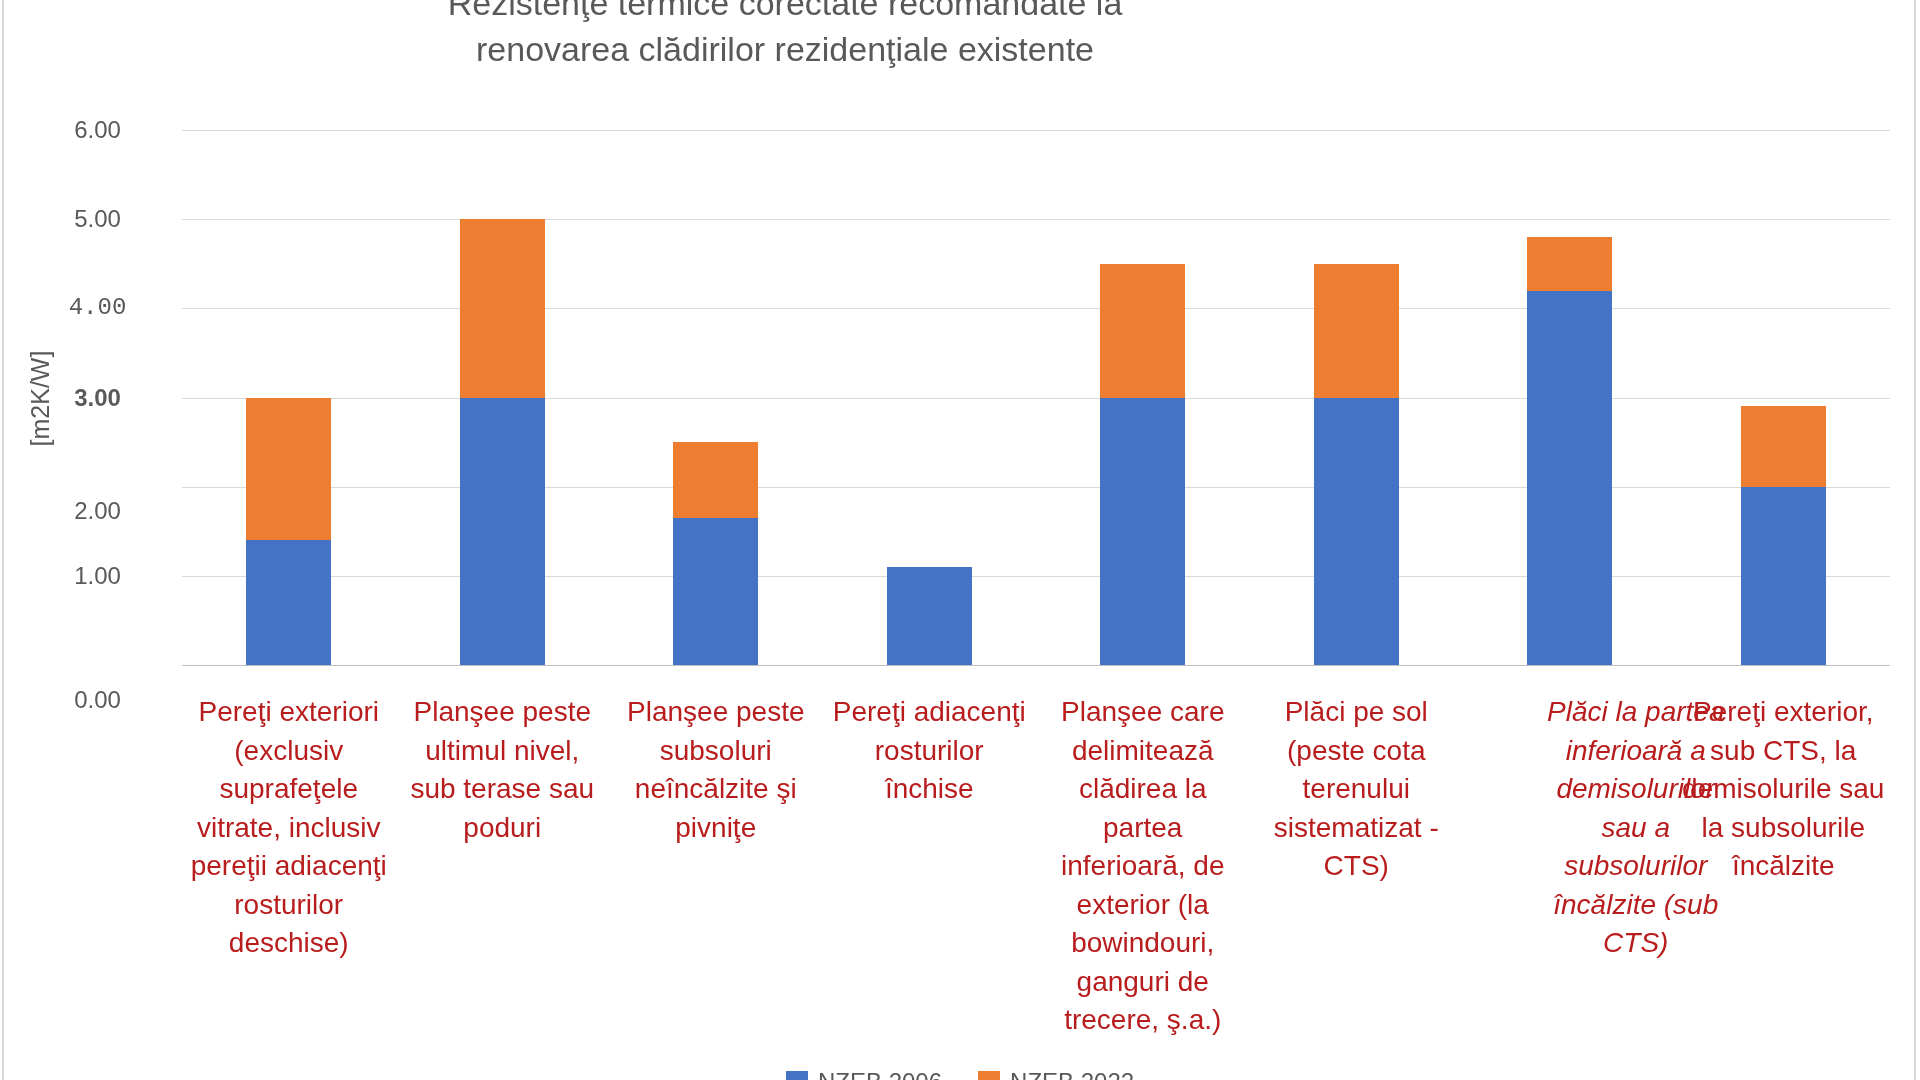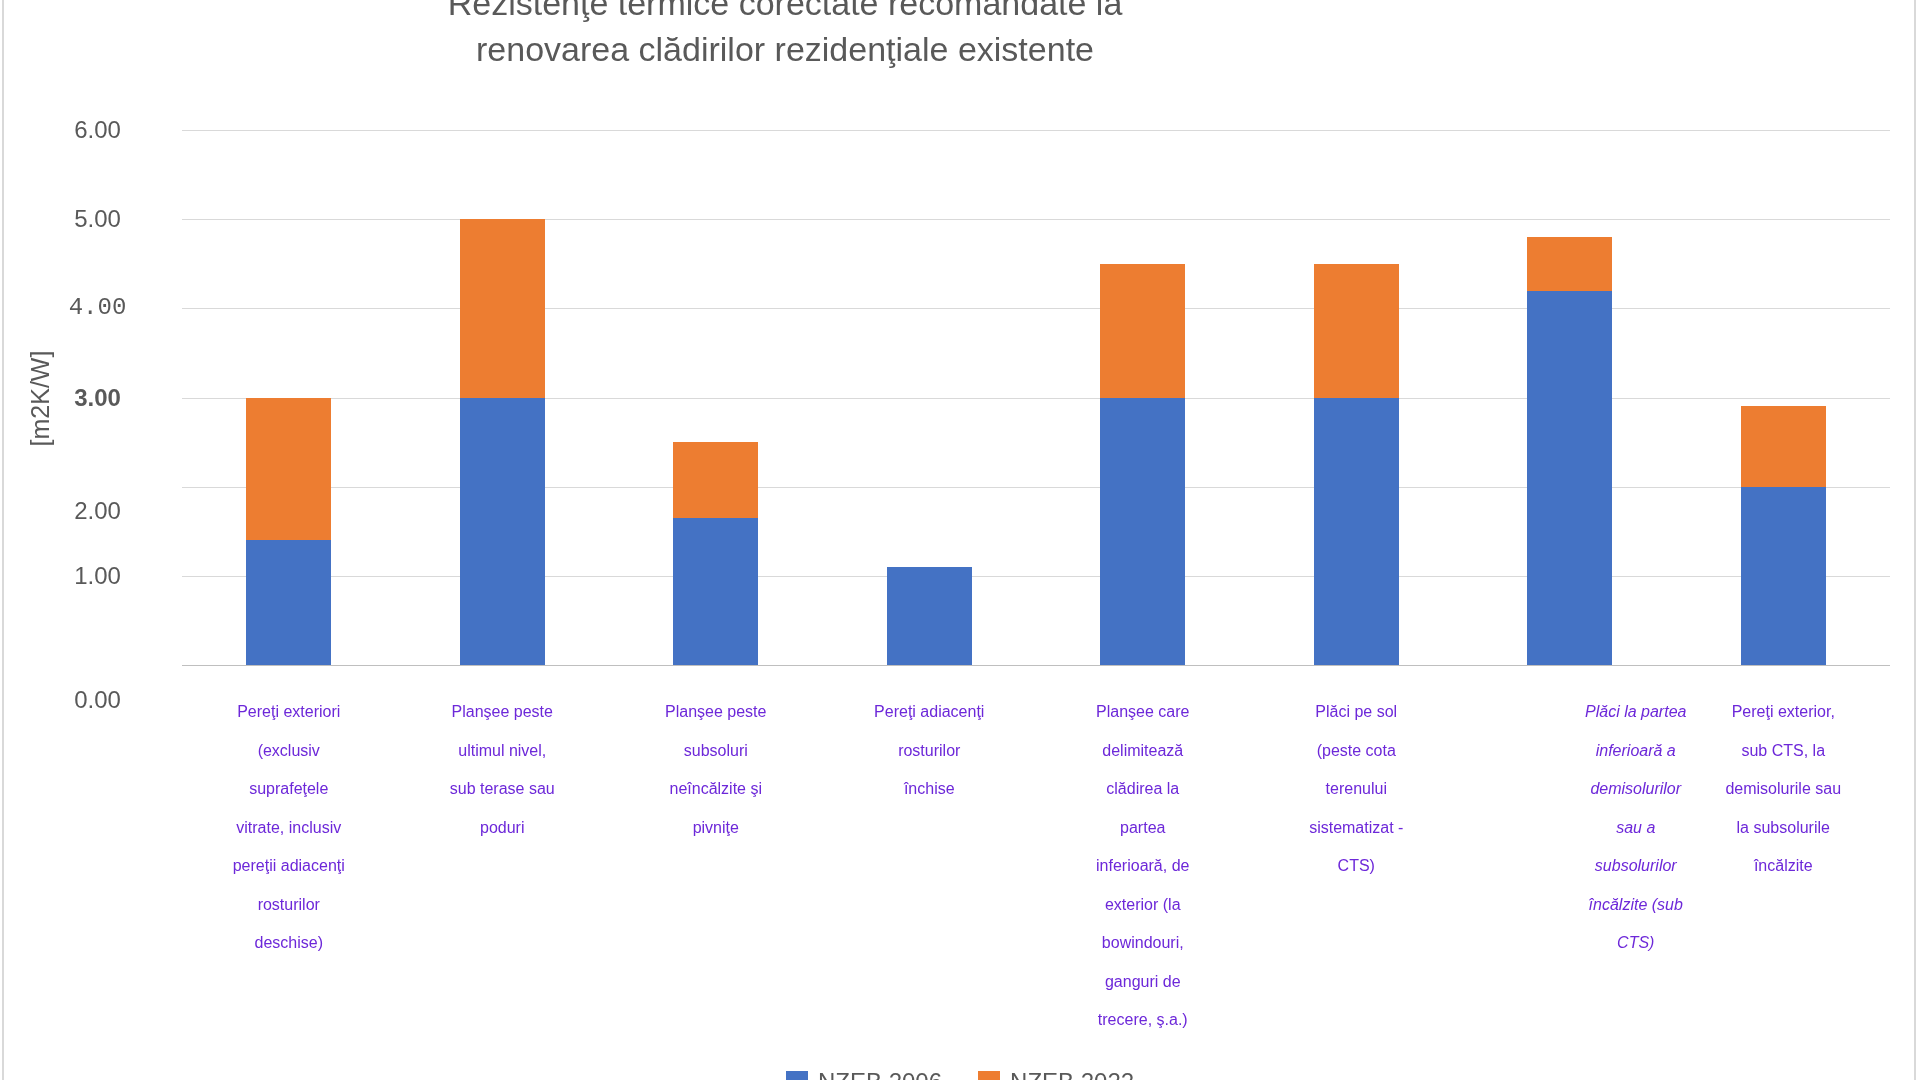--- a/index.html
+++ b/index.html
@@ -57,23 +57,23 @@
     font-size: 24px;
     line-height: 28px;
     color: #595959;
   }
   .xlabels { position: absolute; left: 0; top: 0; }
   .xlabel {
     position: absolute;
     top: 693px;
     text-align: center;
     white-space: pre-line;
-    font-size: 16px;
+    font-size: 28px;
     line-height: 38.5px;
-    color: #6d28d9;
+    color: #b91c1c;
   }
   .legend {
     position: absolute;
     left: 786px; top: 1068px;
     display: flex;
     align-items: center;
     gap: 36px;
     font-size: 24px;
     color: #595959;
     white-space: nowrap;

